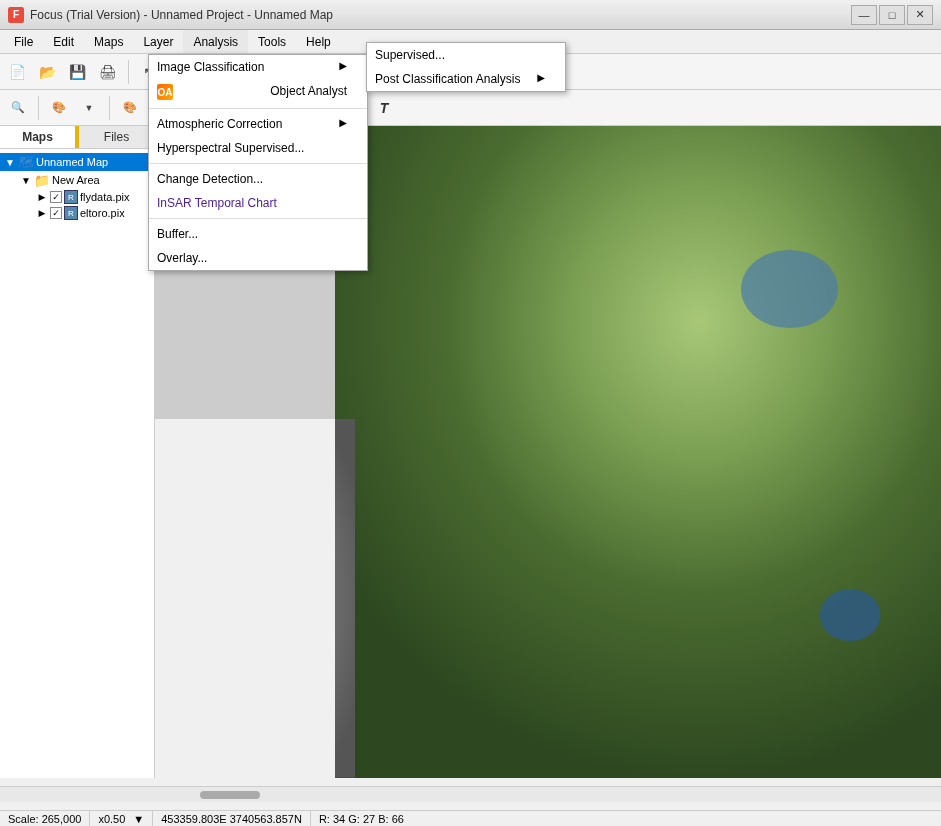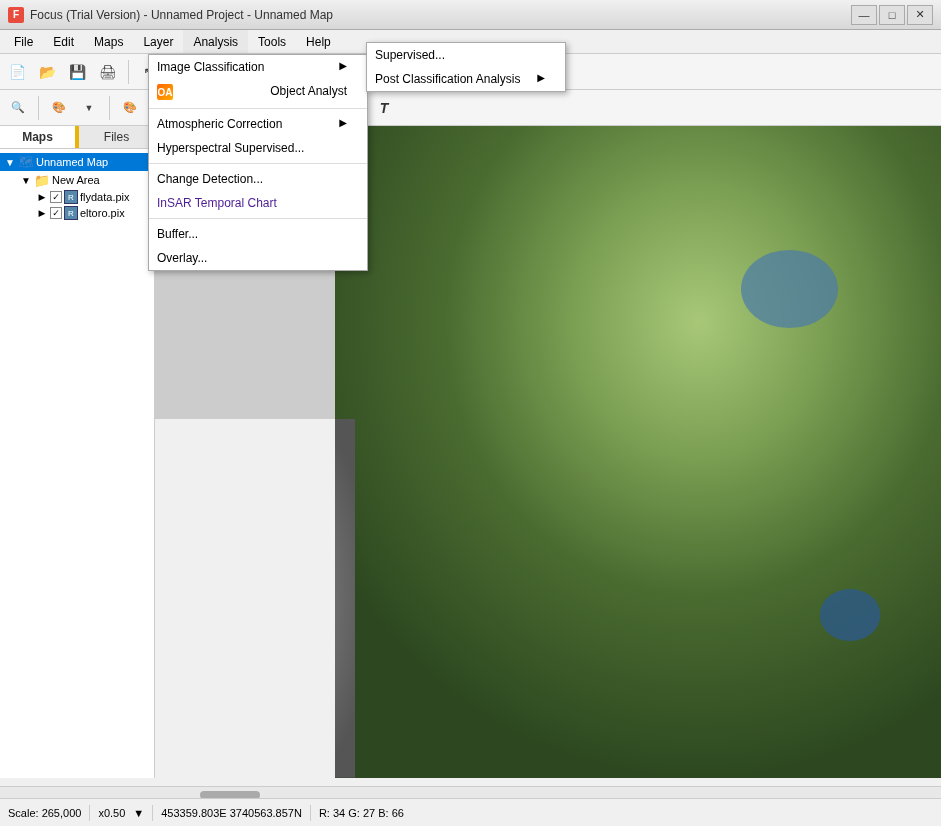--- a/index.html
+++ b/index.html
@@ -123,21 +123,21 @@
     }
     .submenu-item {
       padding: 5px 20px 5px 8px; cursor: pointer; font-size: 12px; color: #000;
       white-space: nowrap;
     }
 
     
     .status-bar {
       display: flex; align-items: center;
       background: #f0f0f0;
-      height: 28px;
+      height: 16px;
       border-top: 1px solid #ccc;
       padding: 0 8px; gap: 8px; font-size: 11px;
     }
     .status-separator { width: 1px; height: 16px; background: #ccc; }
 
     
     .scroll-area {
       height: 16px; background: #e8e8e8; border-top: 1px solid #ccc;
       display: flex; align-items: center;
     }

